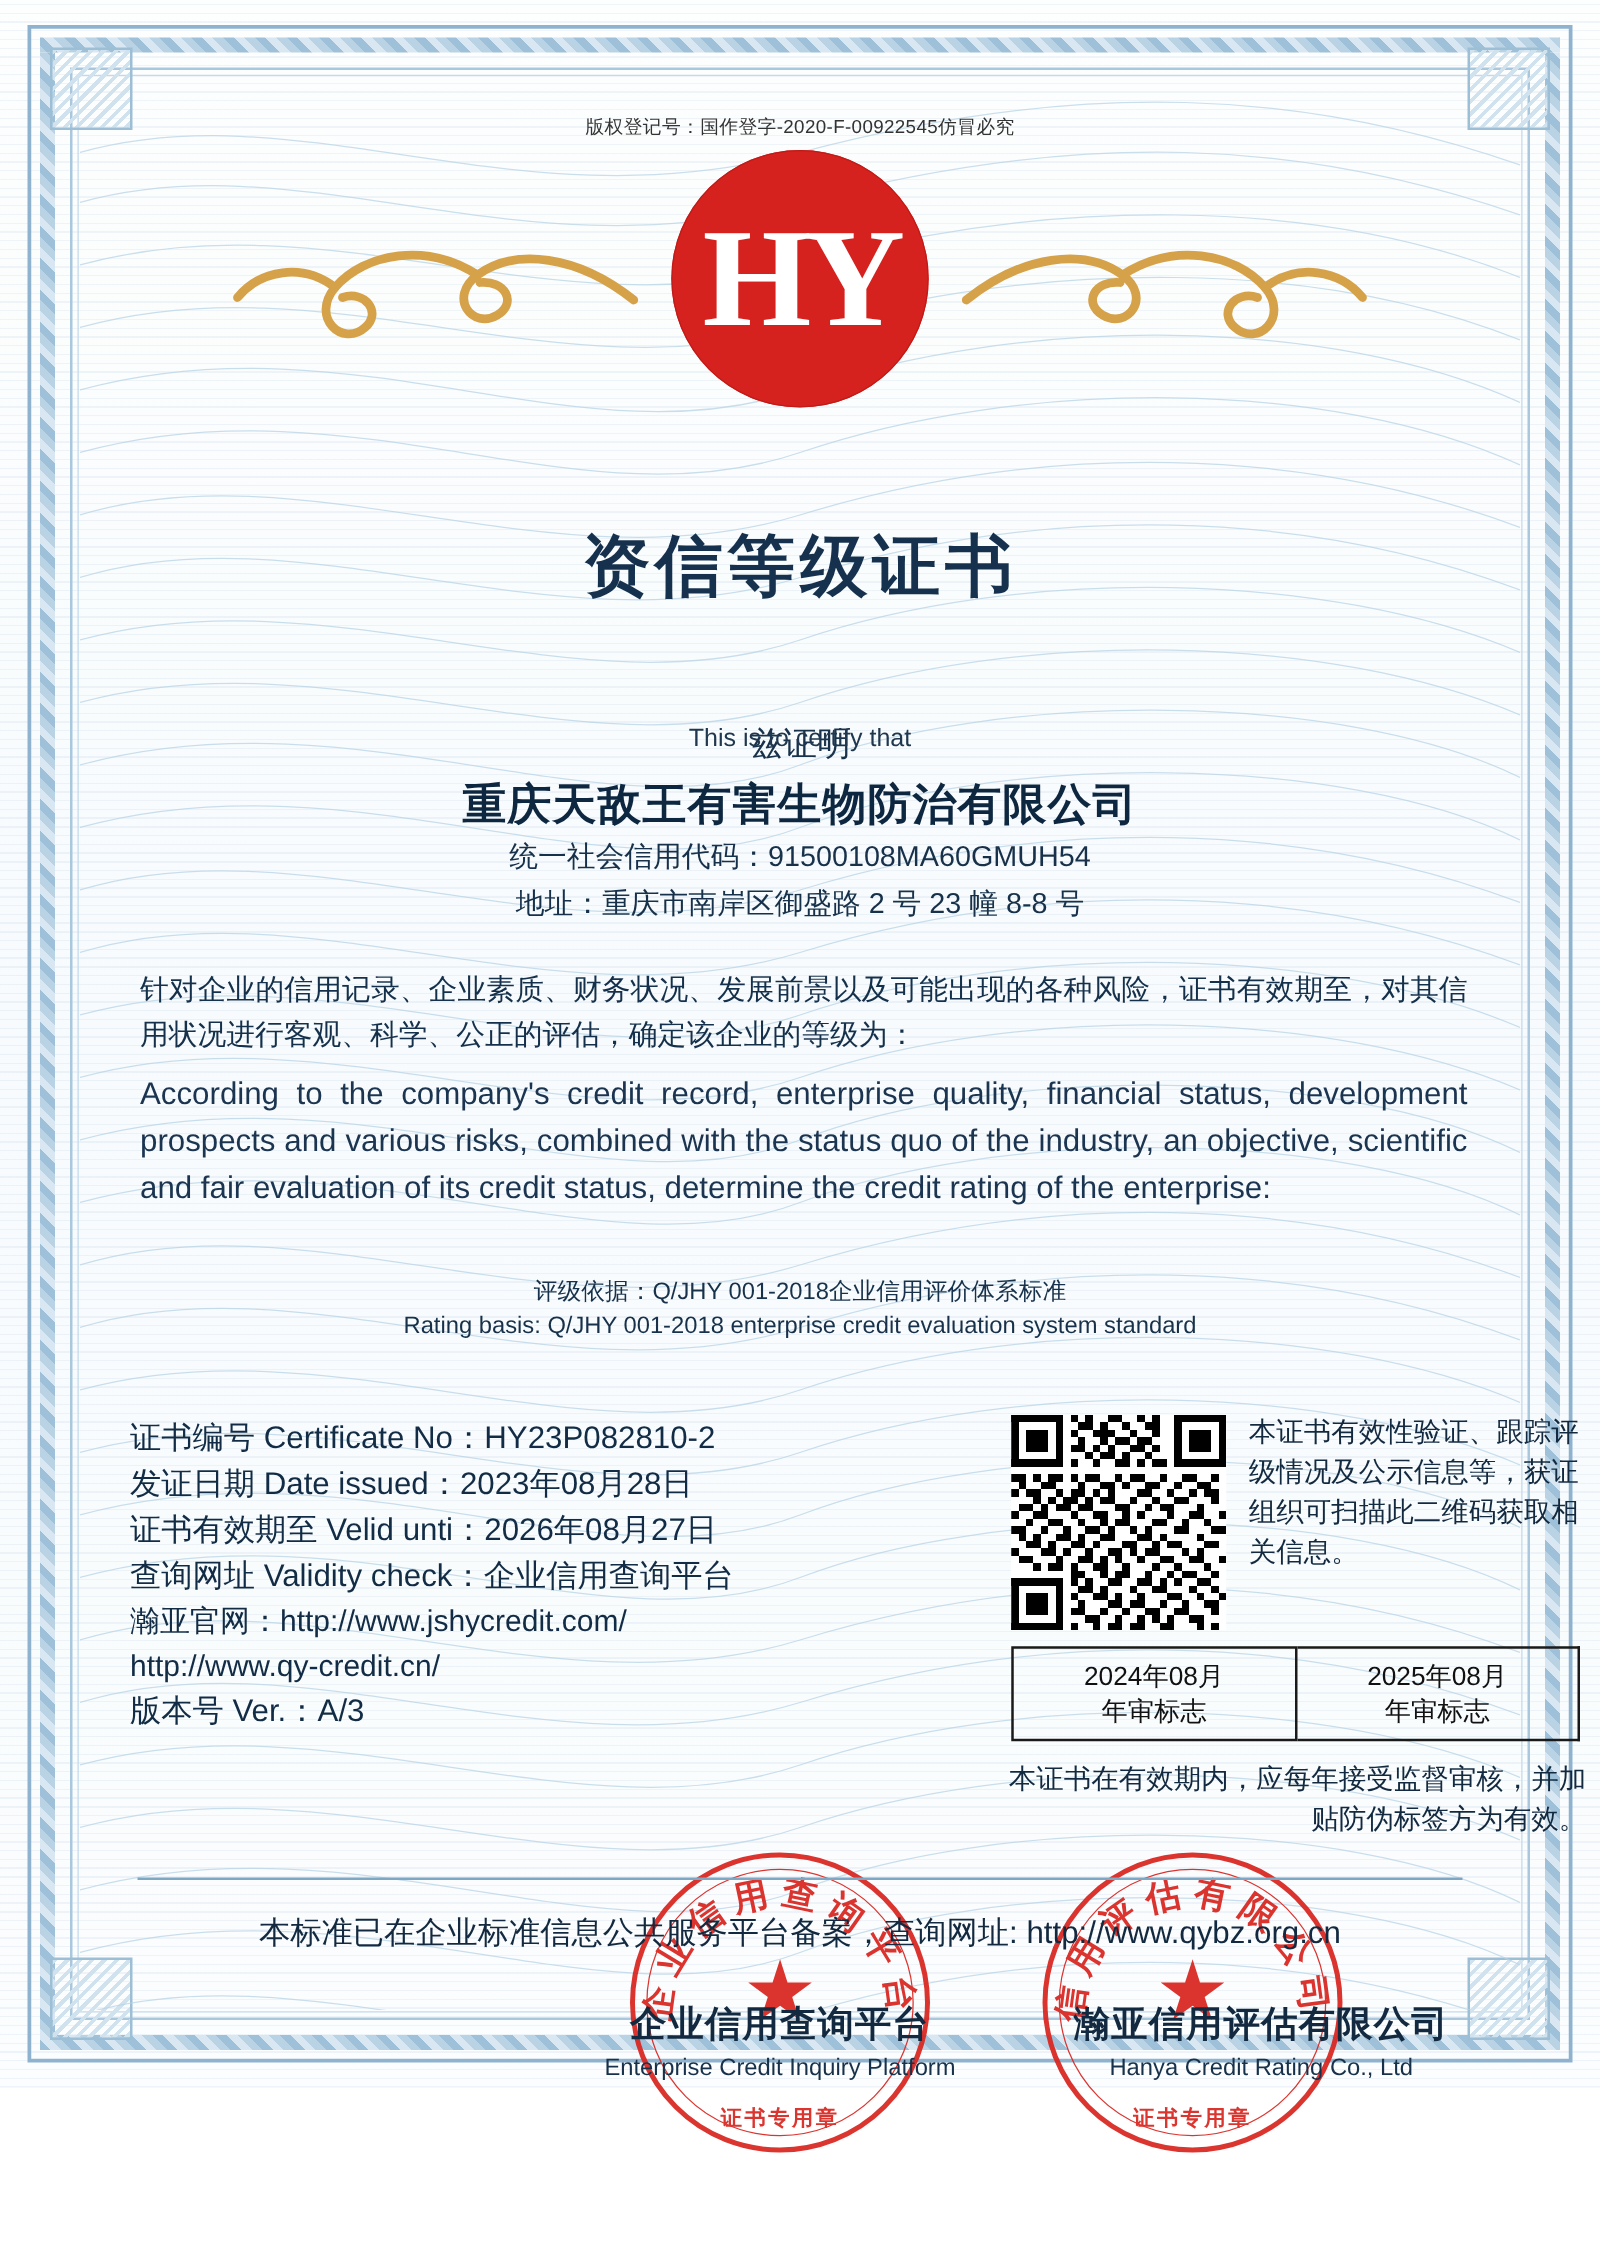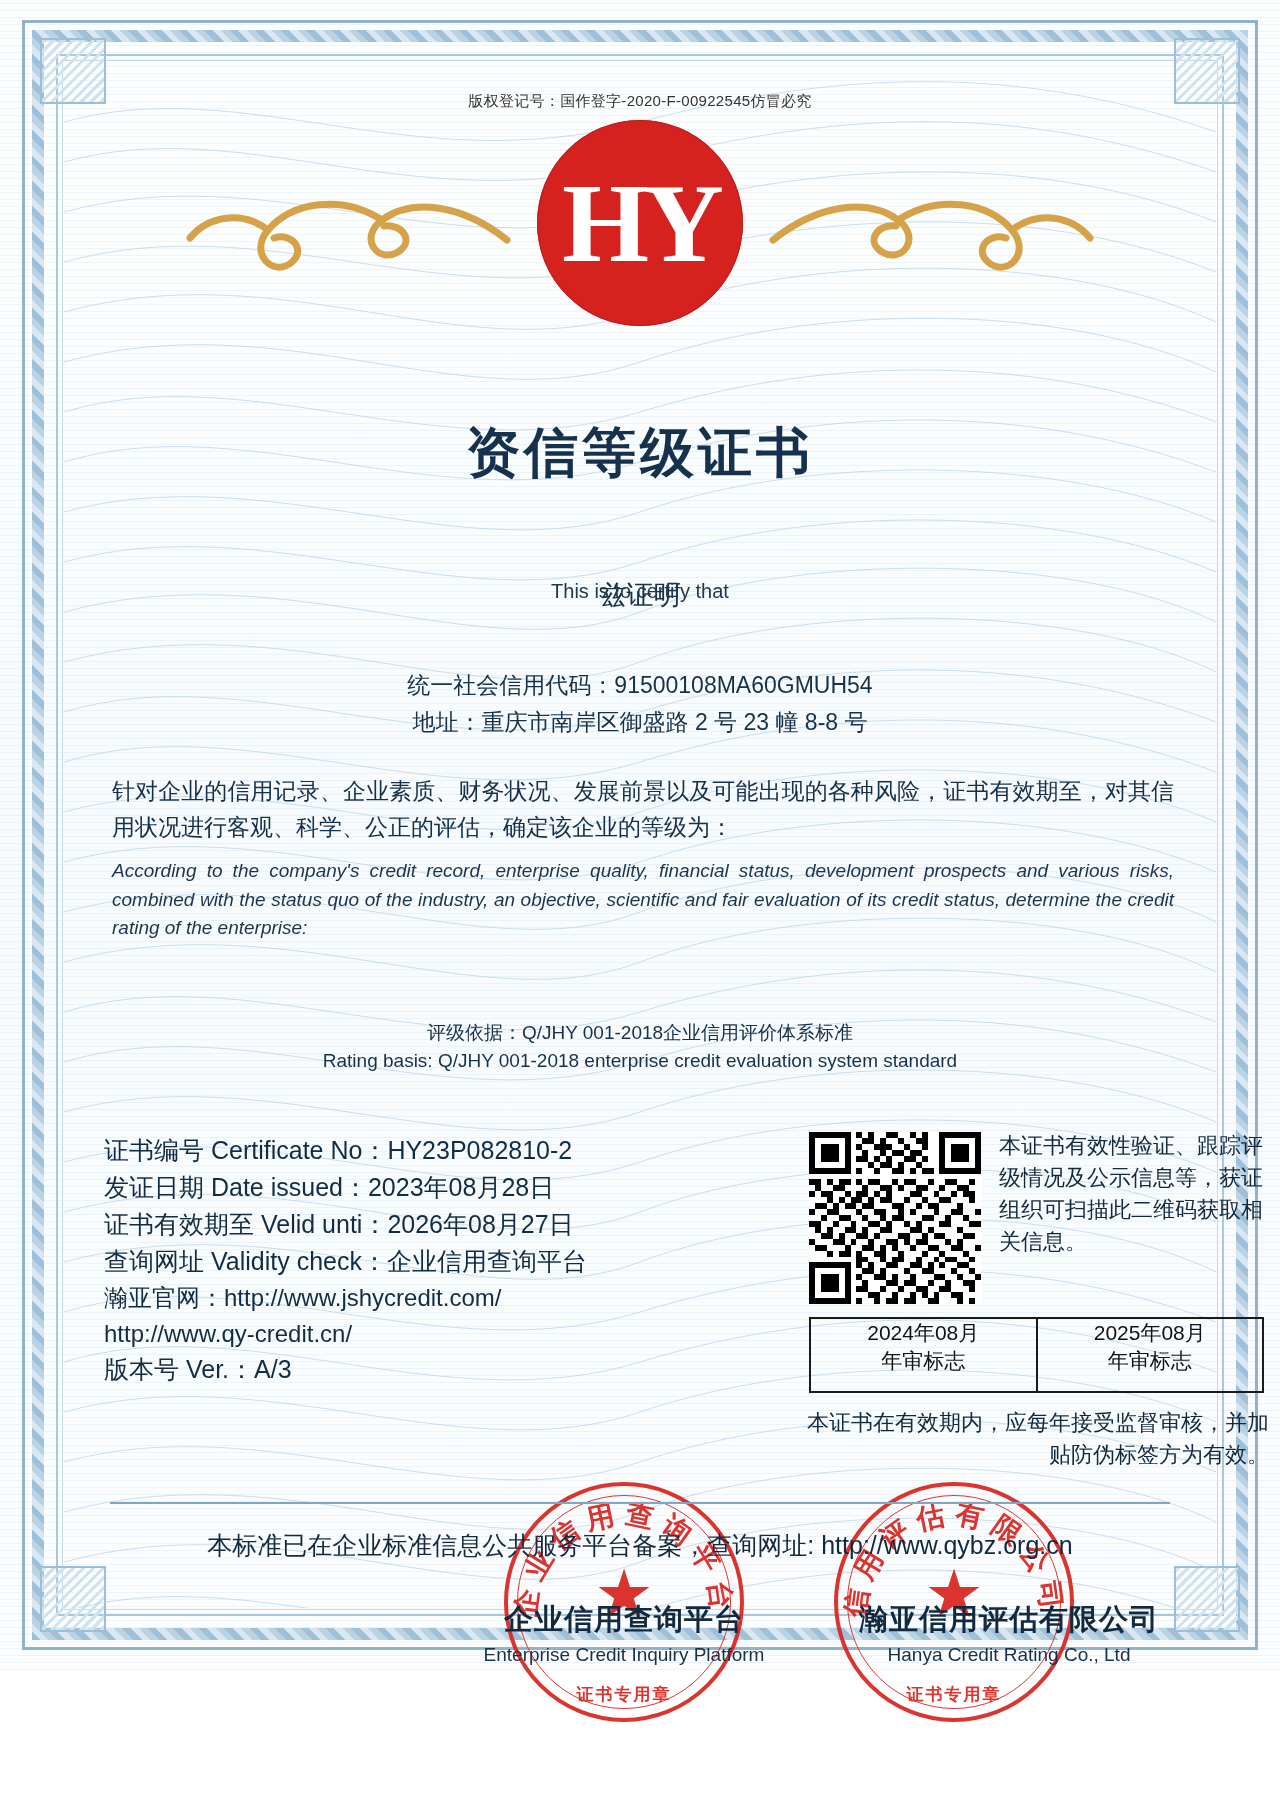--- a/index.html
+++ b/index.html
@@ -137,23 +137,22 @@
 
   
   .para-cn{
     position:absolute;top:712px;left:48px;right:42px;
     font-size:23px;line-height:1.55;color:#15304a;
     text-align:justify;
     text-indent:0;
   }
   .para-en{
     position:absolute;top:795px;left:48px;right:42px;
-    font-size:19px;line-height:1.5;color:#1b3450;
+    font-size:25px;line-height:1.5;color:#1b3450;
     text-align:justify;
-    font-style:italic;
   }
 
   .level{
     position:absolute;top:895px;left:0;width:100%;
     text-align:center;
     font-size:46px;font-weight:bold;color:#e0231d;
     letter-spacing:1px;
   }
   .basis-cn{
     position:absolute;top:958px;left:0;width:100%;
@@ -186,21 +185,21 @@
     font-size:22px;line-height:1.45;color:#12293f;
   }
   .stamps-row{
     position:absolute;top:1255px;left:745px;width:455px;
     display:flex;
   }
   .stamp-cell{
     flex:1;
     border:2px solid #1a1a1a;
     height:72px;
-    display:flex;flex-direction:column;align-items:center;
+    display:flex;flex-direction:column;align-items:center;justify-content:center;
     font-size:21px;color:#111;
   }
   .stamp-cell + .stamp-cell{border-left:none;}
   .annual-note{
     position:absolute;top:1345px;left:735px;width:470px;
     font-size:22px;line-height:1.45;color:#12293f;
     text-align:right;
   }
 
   
@@ -327,20 +326,21 @@
         </svg>
       </div>
       <div class="logo-circle">
         <div class="logo-hy">HY</div>
       </div>
     </div>
 
     <div class="title-cn">资信等级证书</div>
     <div class="certify-cn">兹证明</div>
     <div class="certify-en">This is to certify that</div>
+    <div class="company">重庆天敌王有害生物防治有限公司</div>
     <div class="credit-code">统一社会信用代码：91500108MA60GMUH54</div>
     <div class="address">地址：重庆市南岸区御盛路 2 号 23 幢 8-8 号</div>
 
     <div class="para-cn">针对企业的信用记录、企业素质、财务状况、发展前景以及可能出现的各种风险，证书有效期至，对其信用状况进行客观、科学、公正的评估，确定该企业的等级为：</div>
     <div class="para-en">According to the company's credit record, enterprise quality, financial status, development prospects and various risks, combined with the status quo of the industry, an objective, scientific and fair evaluation of its credit status, determine the credit rating of the enterprise:</div>
 
     <div class="basis-cn">评级依据：Q/JHY 001-2018企业信用评价体系标准</div>
     <div class="basis-en">Rating basis: Q/JHY 001-2018 enterprise credit evaluation system standard</div>
 
     <div class="details">

